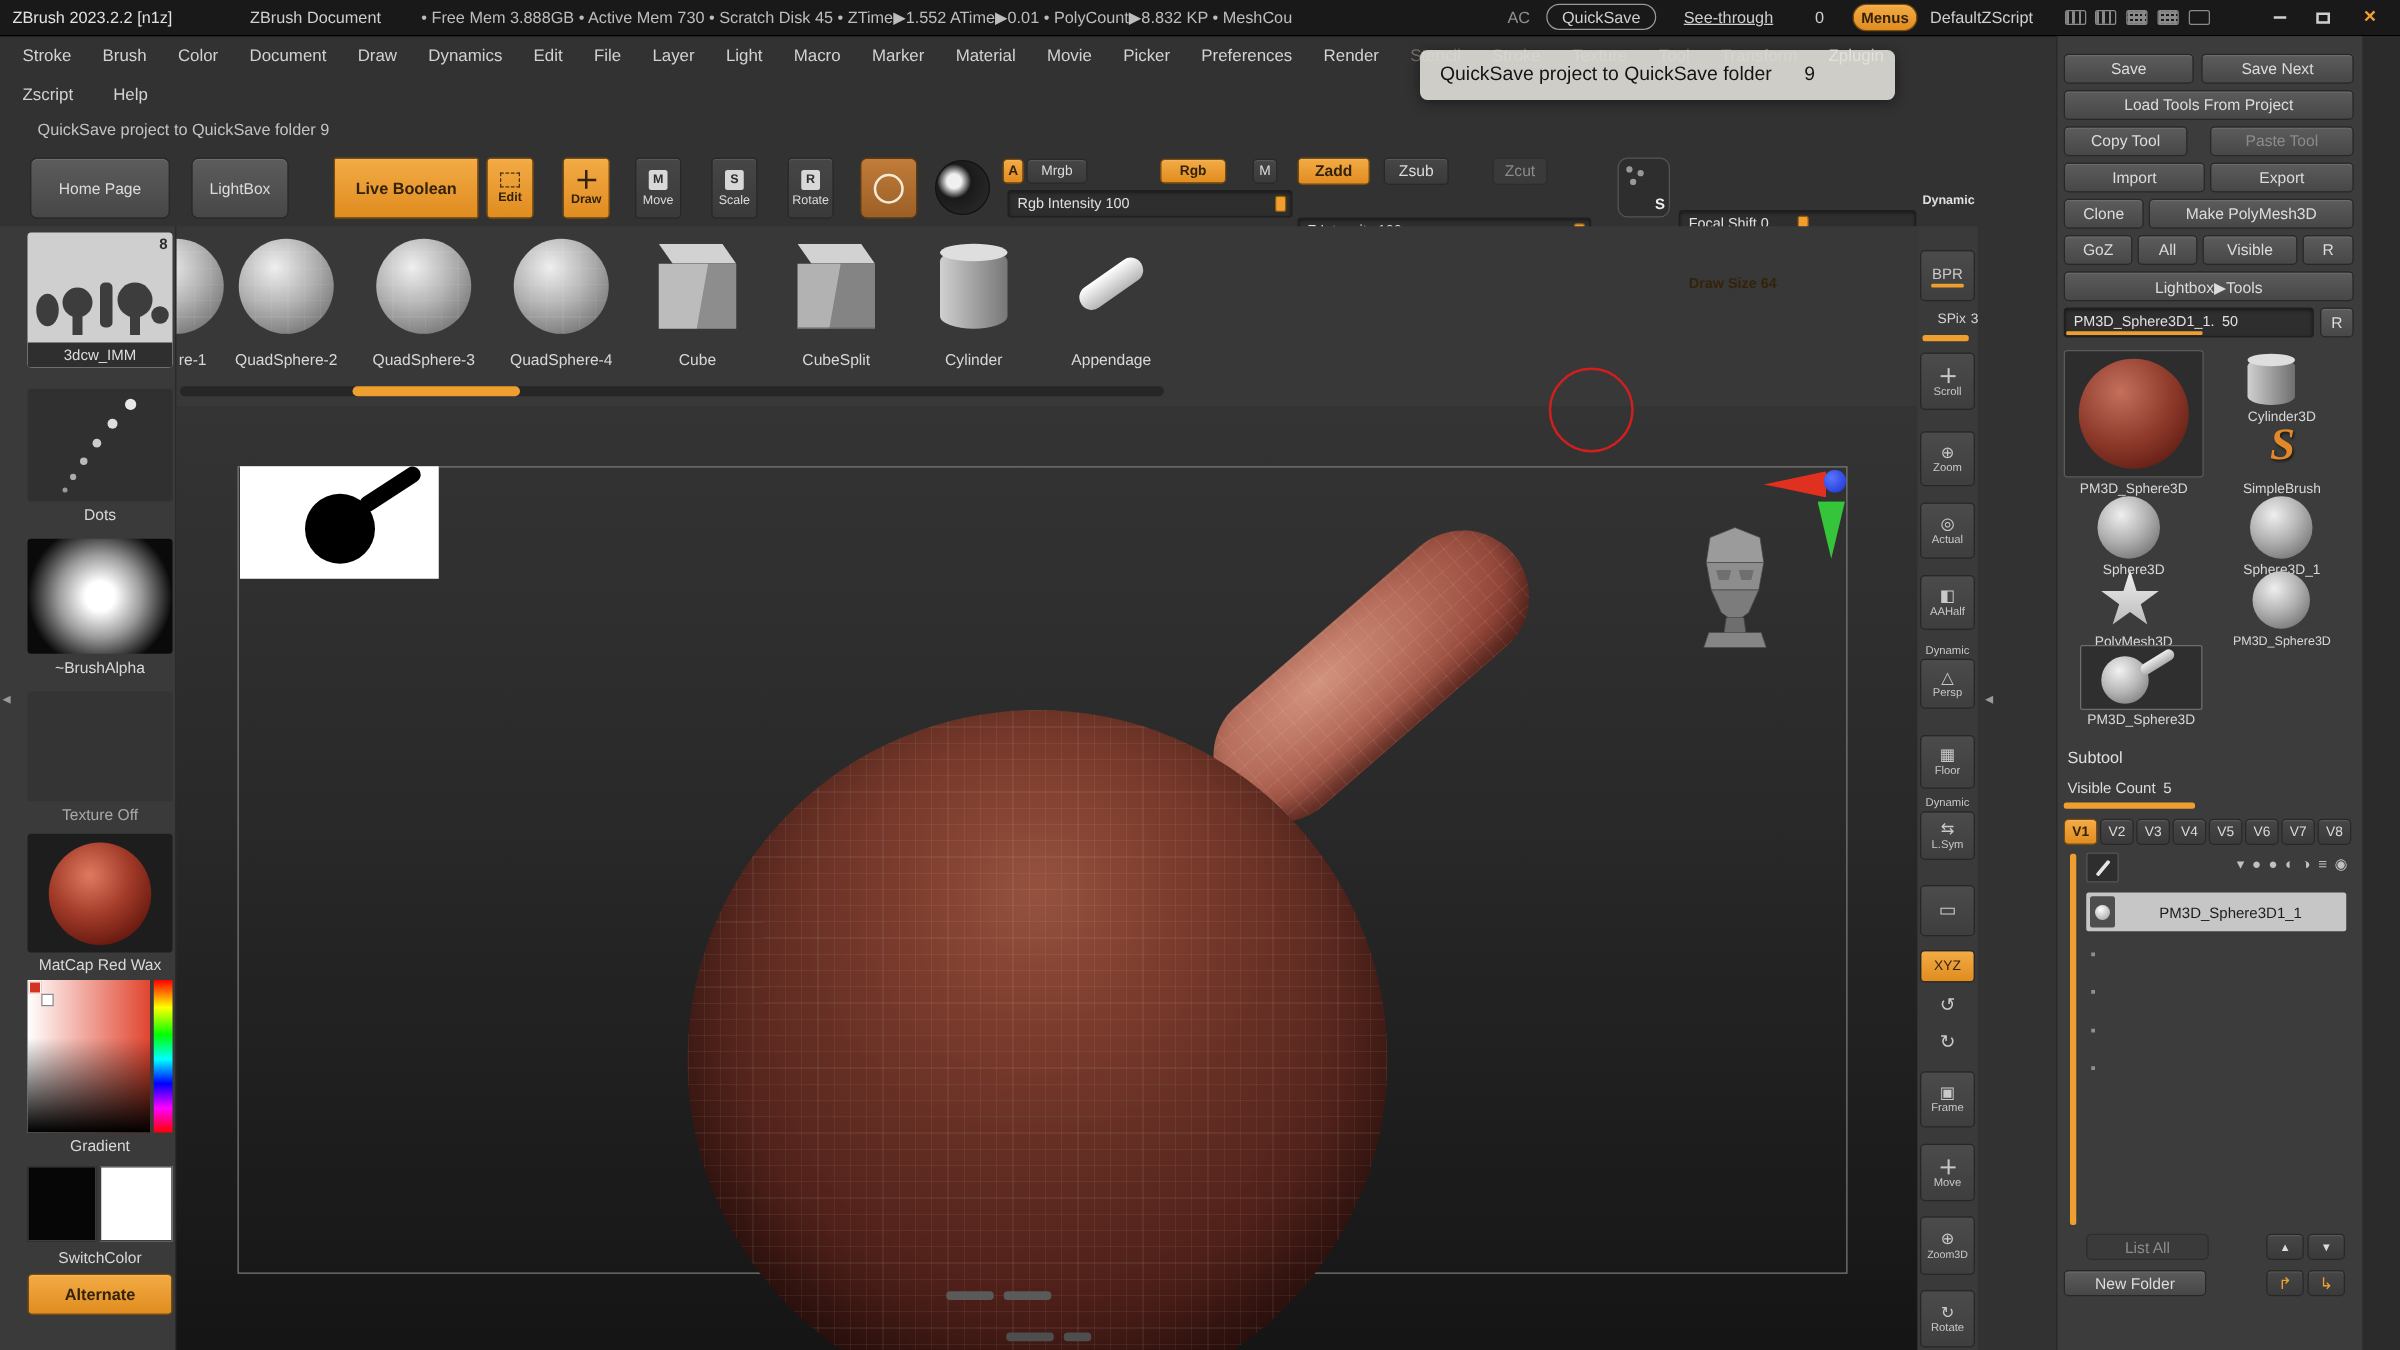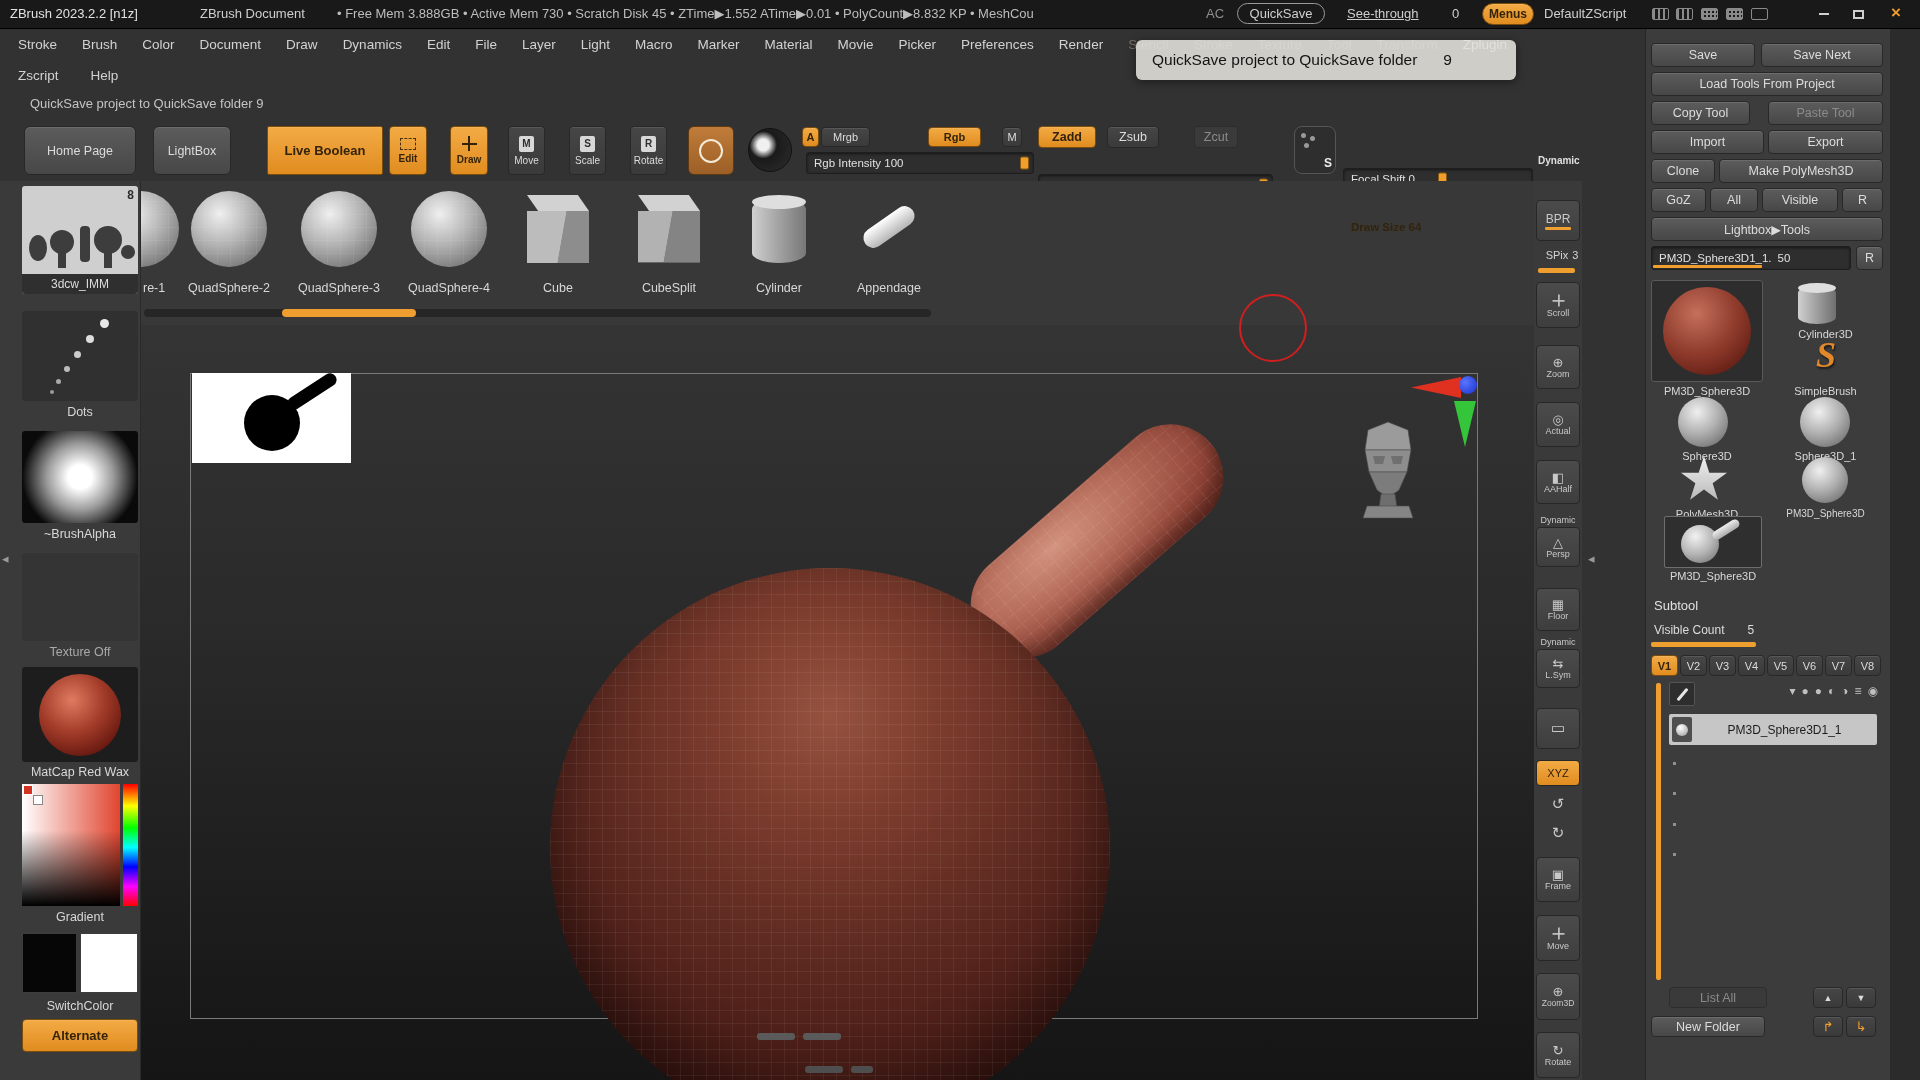--- a/index.html
+++ b/index.html
@@ -300,21 +300,21 @@
   <div class="abs" style="left:1239px;top:294px;width:68px;height:68px;border:2px solid #cf1f1f;border-radius:50%;z-index:5"></div>
 
   <span class="abs" style="left:2px;top:551px;color:#9a9a9a;font-size:13px">◂</span>
   <span class="abs" style="left:1588px;top:551px;color:#9a9a9a;font-size:13px">◂</span>
 
   <div class="abs" style="left:1534px;top:181px;width:48px;height:899px;background:#3a3a3a">
     <div class="vbtn" style="top:19px;height:41px">
       <span style="font-size:12px">BPR</span>
       <span style="width:26px;height:3px;background:#ef9f30;border-radius:1px"></span>
     </div>
-    <div class="abs" style="left:4px;top:68px;width:48px;display:flex;justify-content:center;gap:4px;font-size:11px;color:#d5d5d5">
+    <div class="abs" style="left:16px;top:68px;width:48px;display:flex;justify-content:flex-start;gap:4px;font-size:11px;color:#d5d5d5">
       <span>SPix</span>
       <span>3</span>
     </div>
     <div class="abs" style="left:4px;top:87px;width:37px;height:5px;background:#ef9f30;border-radius:2px"></div>
 
     <div class="vbtn" style="top:101px;height:46px">
       <span class="plus" style="color:#c9c9c9;transform:scale(.8)"></span>
       <span class="vlabel">Scroll</span>
     </div>
     <div class="vbtn" style="top:164px;height:44px">
@@ -422,21 +422,21 @@
     <div class="abs ball" style="left:156px;top:428px;width:46px;height:46px"></div>
     <div class="abs lbl" style="left:122px;top:479px;width:115px;font-size:10px">PM3D_Sphere3D</div>
 
     <div class="abs" style="left:18px;top:487px;width:98px;height:52px;border:1px solid #6e6e6e;background:#2f2f2f;border-radius:2px">
       <span style="position:absolute;left:16px;top:8px;width:38px;height:38px;border-radius:50%;background:radial-gradient(circle at 38% 30%,#f2f2f2,#b5b5b5 50%,#777 90%)"></span>
       <span style="position:absolute;left:46px;top:8px;width:30px;height:9px;border-radius:5px;background:linear-gradient(#eee,#aaa);transform:rotate(-32deg)"></span>
     </div>
     <div class="abs lbl" style="left:6px;top:541px;width:122px;font-size:11px">PM3D_Sphere3D</div>
 
     <div class="abs" style="left:8px;top:569px;font-size:13px;color:#e0e0e0">Subtool</div>
-    <div class="abs" style="left:8px;top:594px;display:flex;gap:23px;font-size:12px;color:#dcdcdc">
+    <div class="abs" style="left:8px;top:594px;display:flex;gap:6px;font-size:12px;color:#dcdcdc">
       <span>Visible Count</span>
       <span>5</span>
     </div>
     <div class="abs" style="left:5px;top:613px;width:105px;height:5px;background:#ef9f30;border-radius:2px"></div>
 
     <div class="abs btn orange" style="left:5px;top:626px;width:27px;height:21px;font-size:11px">V1</div>
     <div class="abs btn dark" style="left:34px;top:626px;width:27px;height:21px;font-size:11px">V2</div>
     <div class="abs btn dark" style="left:63px;top:626px;width:27px;height:21px;font-size:11px">V3</div>
     <div class="abs btn dark" style="left:92px;top:626px;width:27px;height:21px;font-size:11px">V4</div>
     <div class="abs btn dark" style="left:121px;top:626px;width:27px;height:21px;font-size:11px">V5</div>

